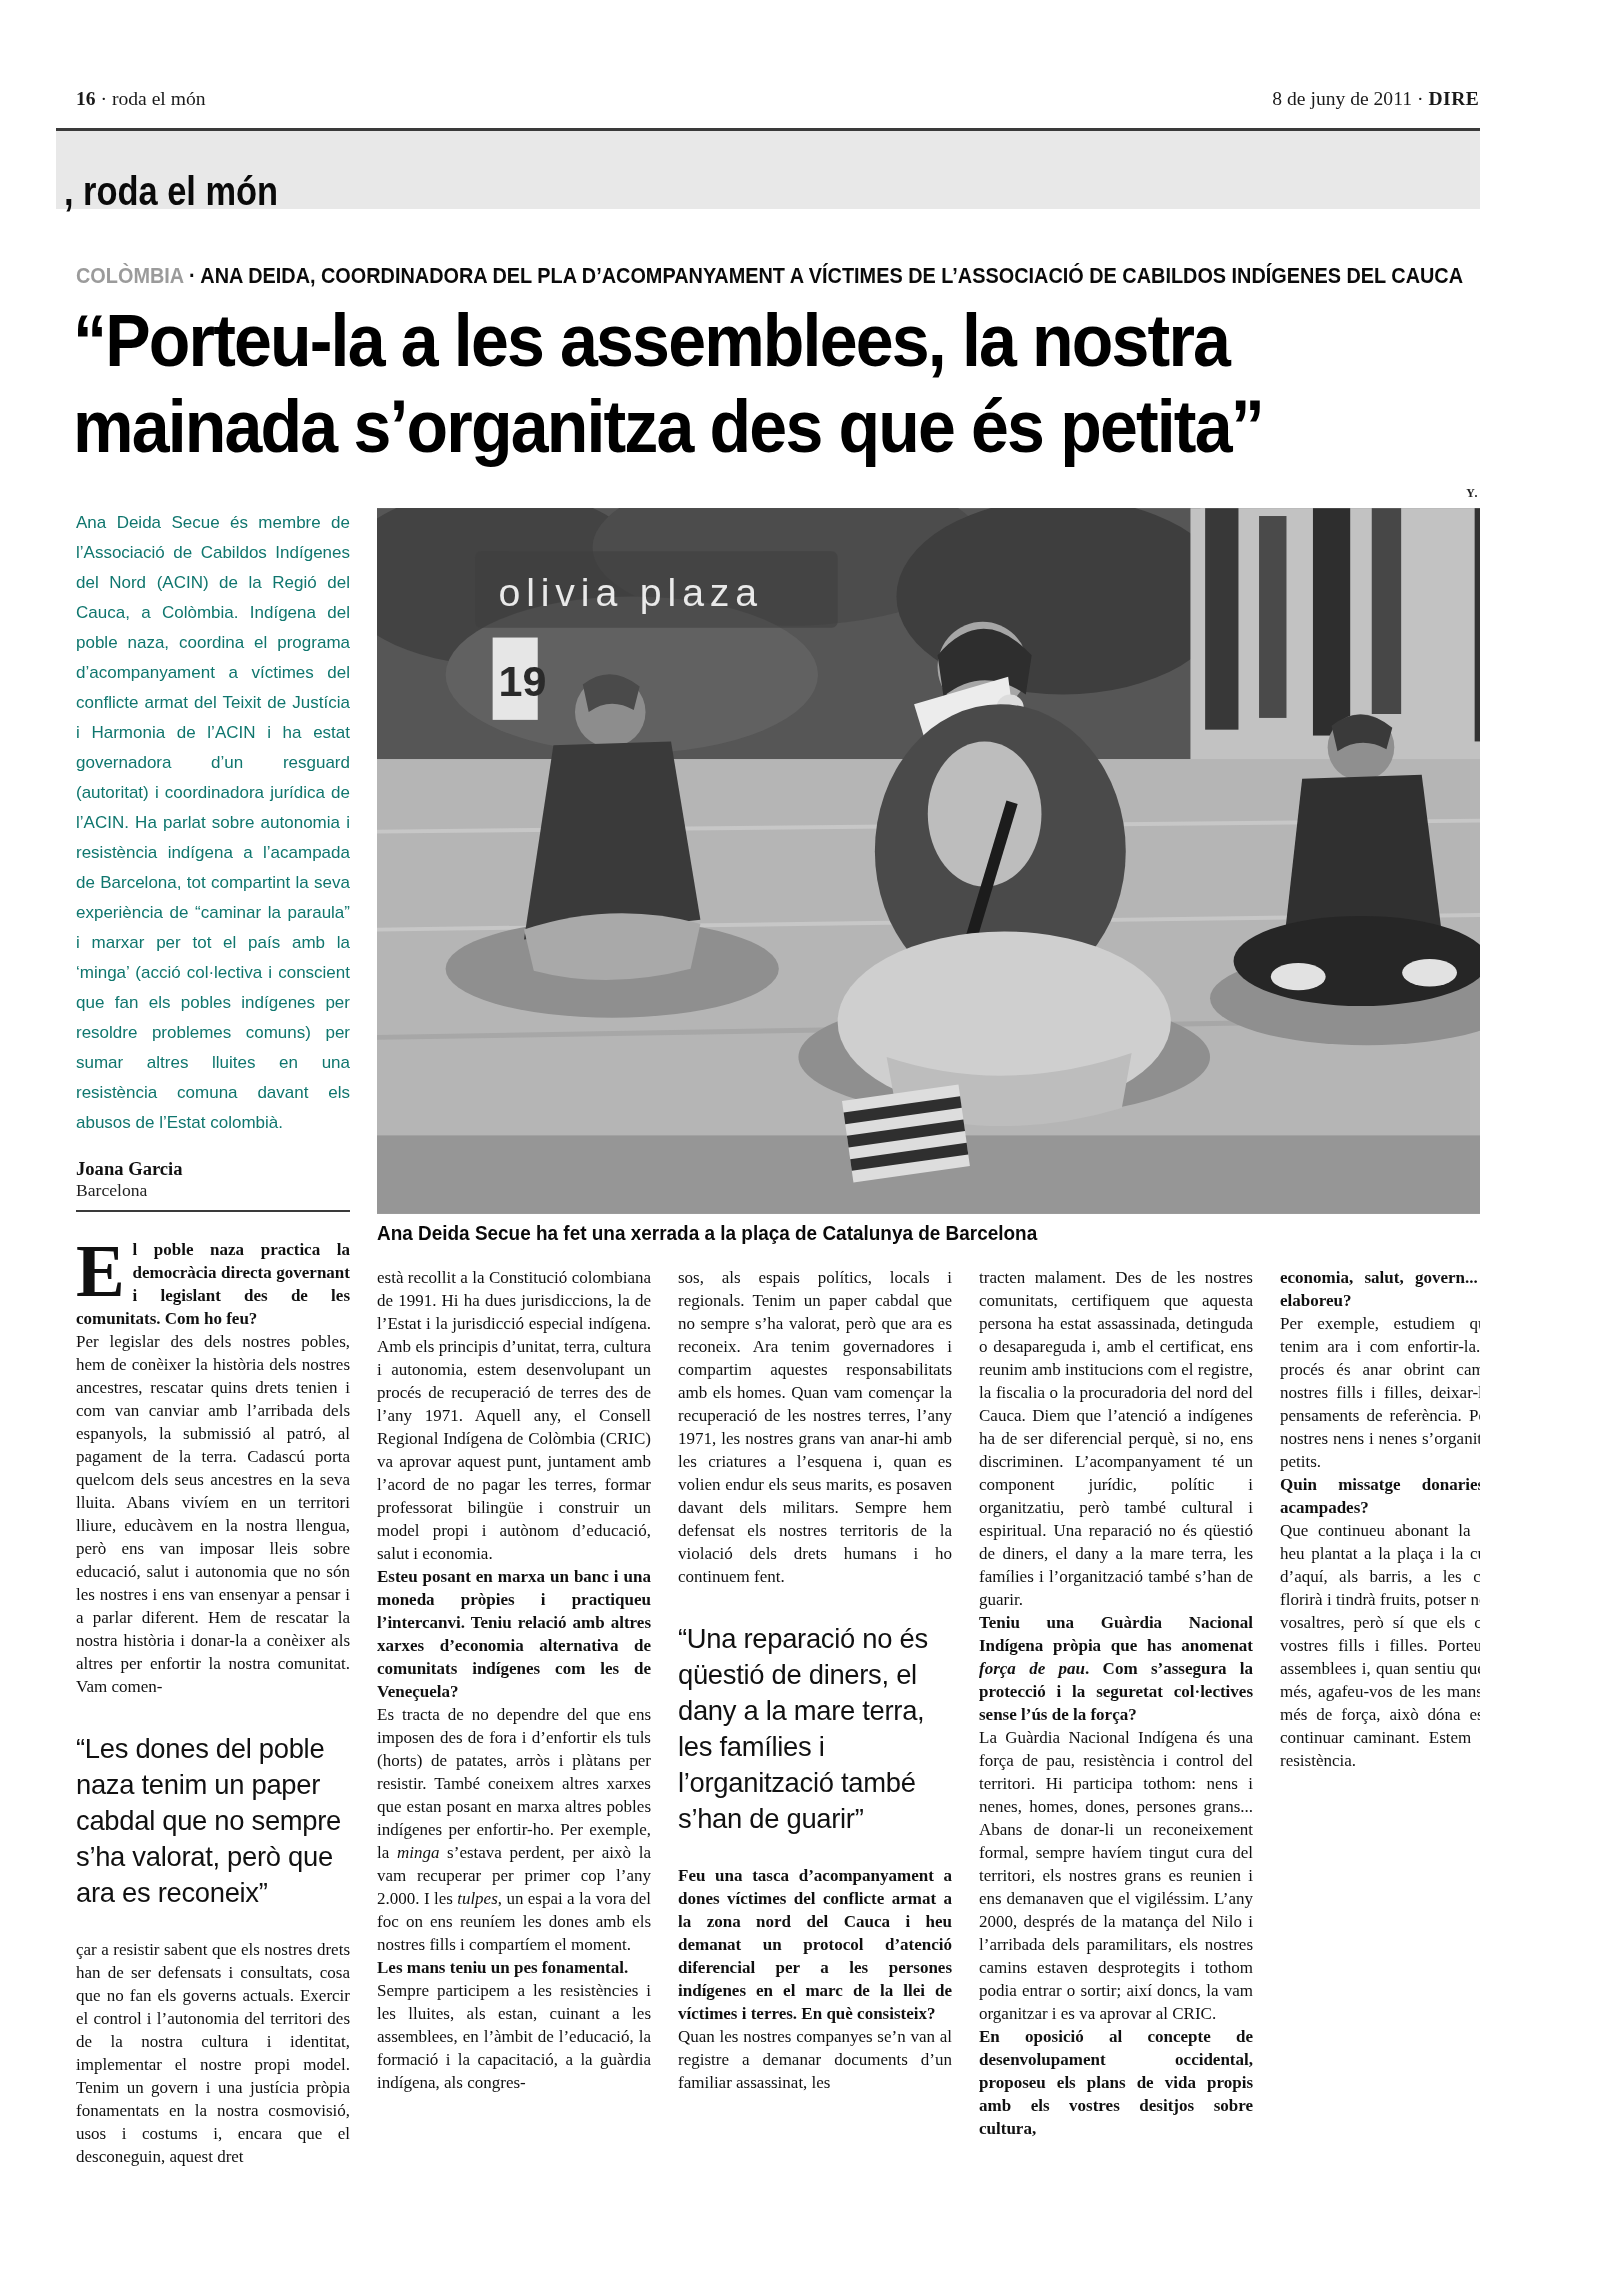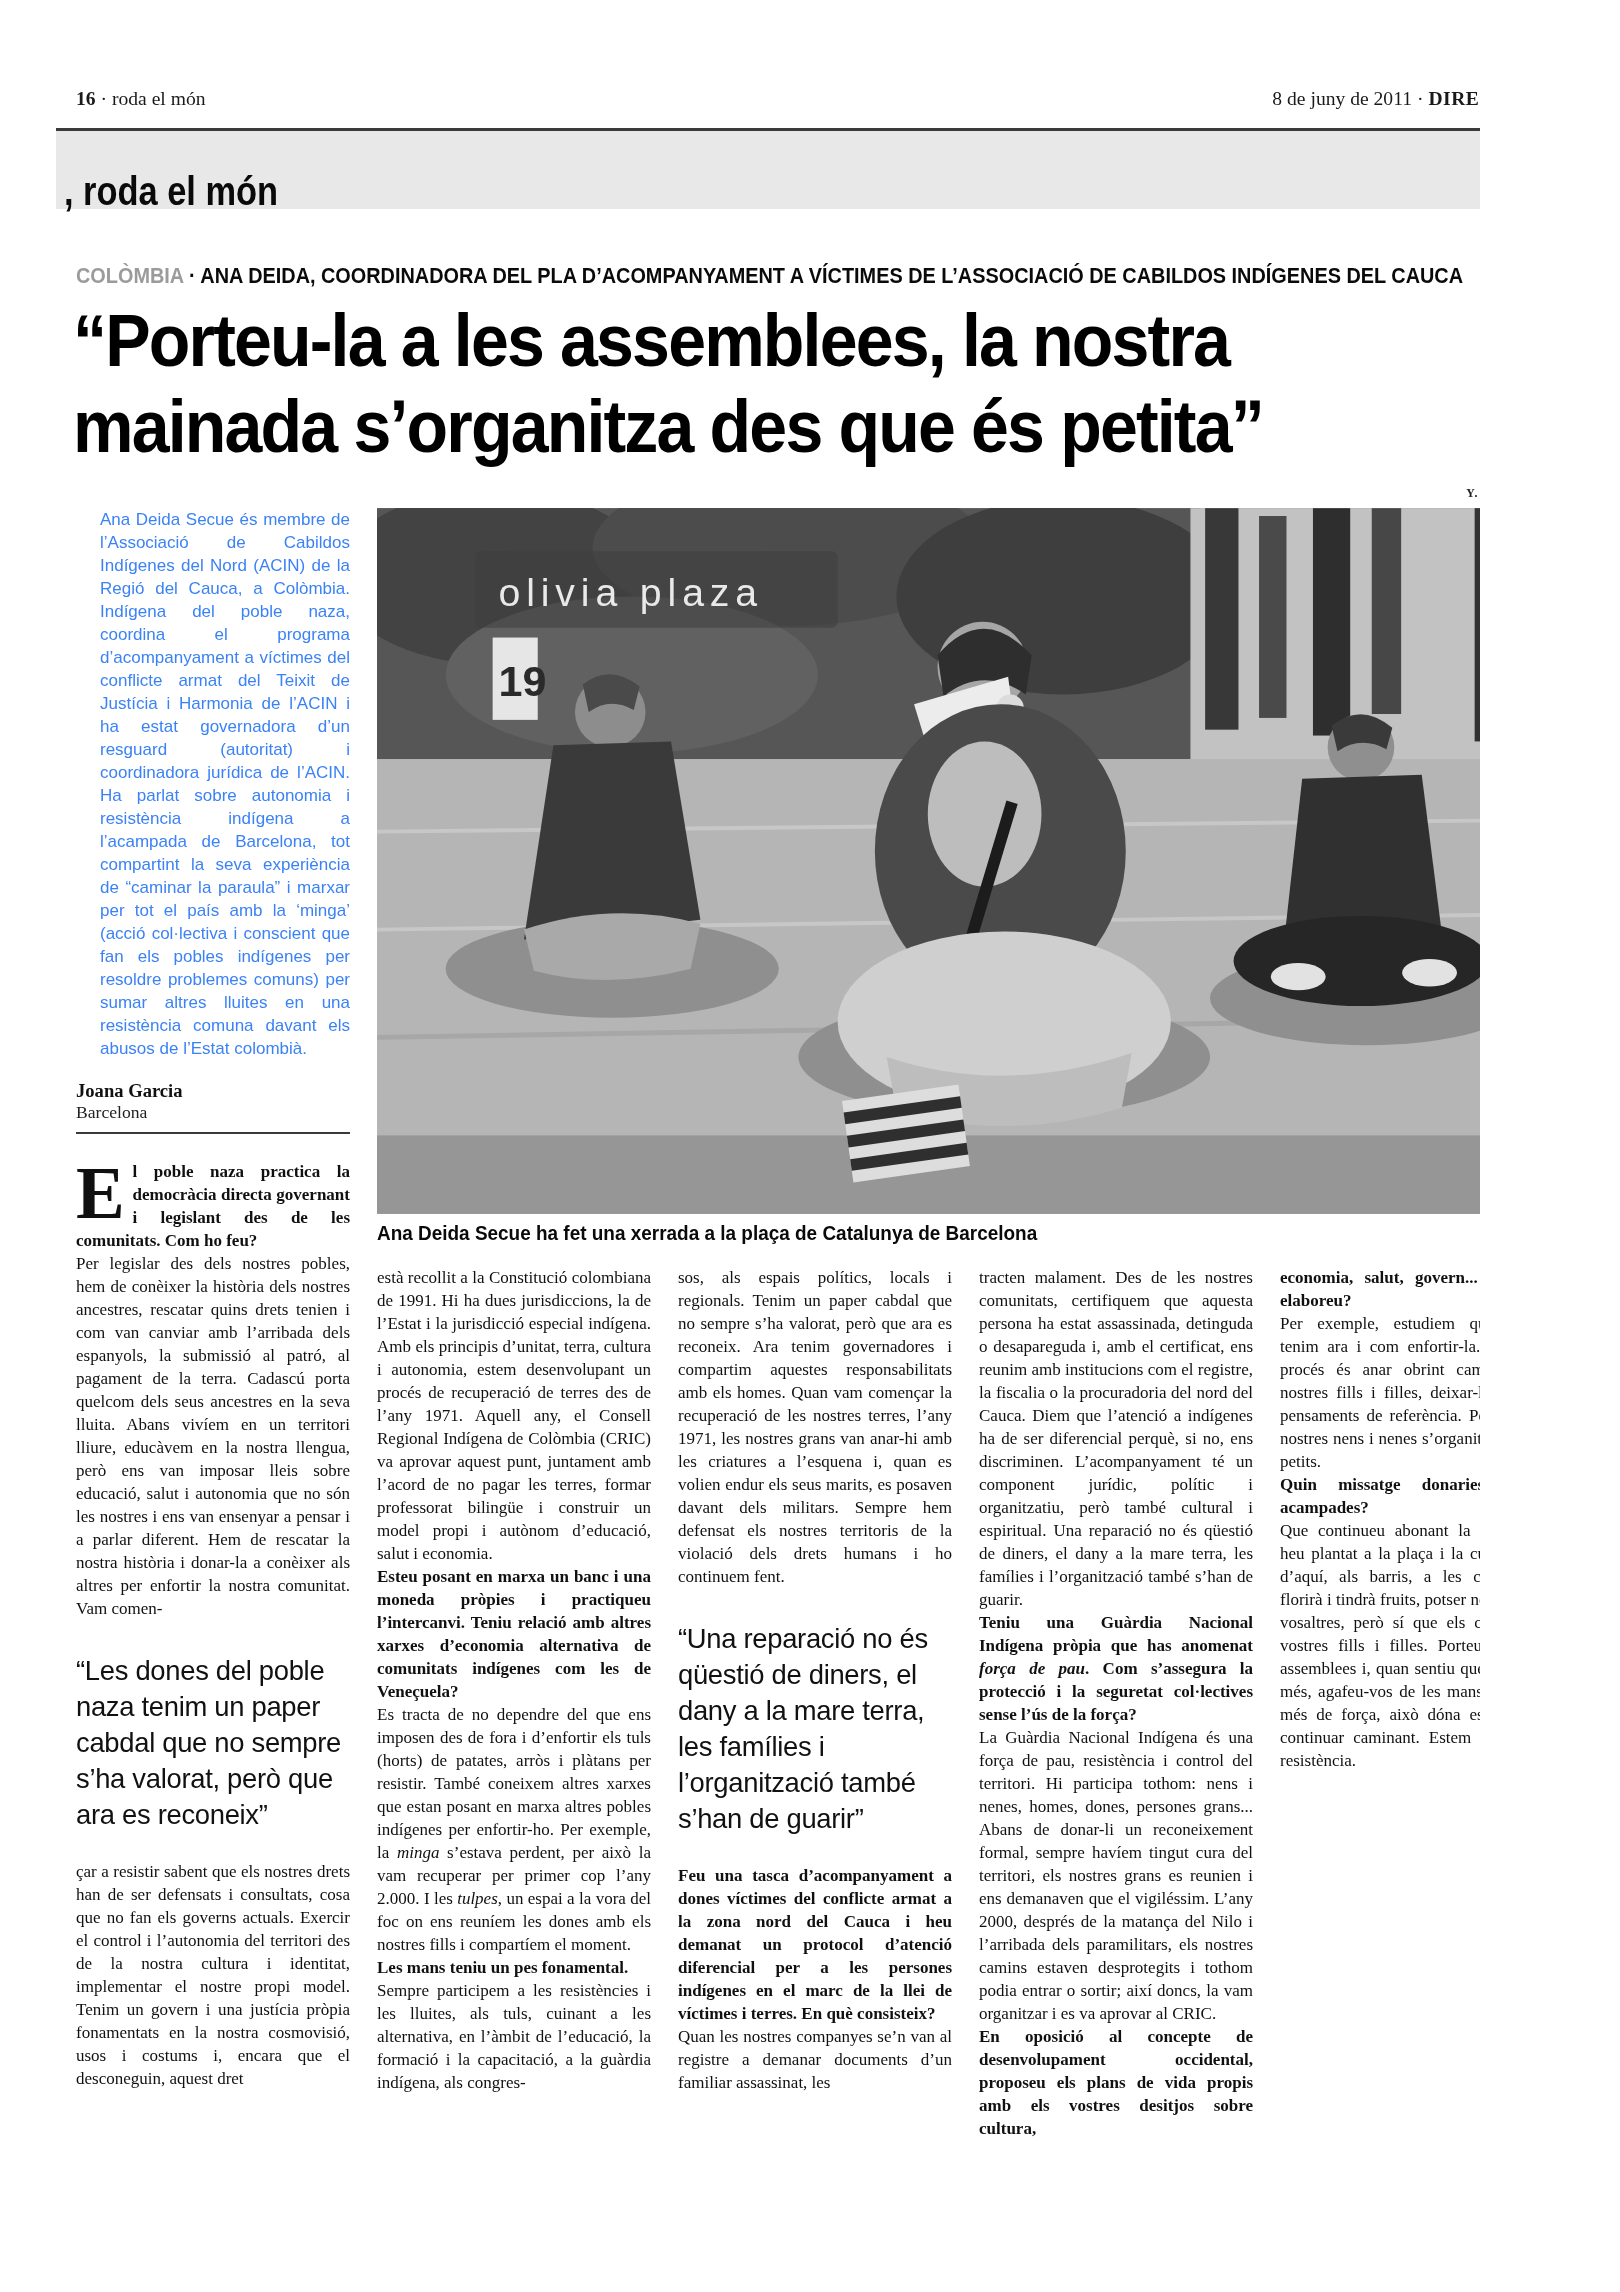--- a/index.html
+++ b/index.html
@@ -37,22 +37,22 @@
 
   
   .col{width:274px;}
   .col1{top:508px;left:76px;}
   .col2{top:1266px;left:377px;}
   .col3{top:1266px;left:678px;}
   .col4{top:1266px;left:979px;}
   .col5{top:1266px;left:1280px;}
 
   p{margin:0;}
-  .intro{font-family:"Liberation Sans",sans-serif;font-size:17px;line-height:23px;
-         text-align:justify;color:#3b82f6;margin-left:24px;}
+  .intro{font-family:"Liberation Sans",sans-serif;font-size:17px;line-height:30px;
+         text-align:justify;color:#0f766e;}
   .serif{font-size:17px;line-height:23px;text-align:justify;color:#101010;}
   .qbold{font-weight:bold;}
   .byline{margin-top:19.6px;}
   .by-author{font-weight:bold;font-size:18.6px;}
   .by-place{font-size:17.6px;color:#222;}
   .by-rule{border:none;border-top:2px solid #3a3a3a;margin:9.8px 0 25.5px 0;}
   .dropcap{float:left;font-weight:bold;font-size:73px;line-height:55px;margin:5.9px 7.8px 0 0;}
   .pullquote{font-family:"Liberation Sans",sans-serif;font-size:27.4px;line-height:36px;
              color:#111;margin:33px 0 27.4px 0;letter-spacing:-0.3px;}
 </style>
@@ -166,21 +166,21 @@
     <p class="serif">Per legislar des dels nostres pobles, hem de conèixer la història dels nostres ancestres, rescatar quins drets tenien i com van canviar amb l’arribada dels espanyols, la submissió al patró, al pagament de la terra. Cadascú porta quelcom dels seus ancestres en la seva lluita. Abans vivíem en un territori lliure, educàvem en la nostra llengua, però ens van imposar lleis sobre educació, salut i autonomia que no són les nostres i ens van ensenyar a pensar i a parlar diferent. Hem de rescatar la nostra història i donar-la a conèixer als altres per enfortir la nostra comunitat. Vam comen-</p>
     <div class="pullquote">“Les dones del poble naza tenim un paper cabdal que no sempre s’ha valorat, però que ara es reconeix”</div>
     <p class="serif">çar a resistir sabent que els nostres drets han de ser defensats i consultats, cosa que no fan els governs actuals. Exercir el control i l’autonomia del territori des de la nostra cultura i identitat, implementar el nostre propi model. Tenim un govern i una justícia pròpia fonamentats en la nostra cosmovisió,  usos i costums i, encara que el desconeguin, aquest dret</p>
   </div>
 
   <div class="abs col col2">
     <p class="serif">està recollit a la Constitució colombiana de 1991. Hi ha dues jurisdiccions, la de l’Estat i la jurisdicció especial indígena. Amb els principis d’unitat, terra, cultura i autonomia, estem desenvolupant un procés de recuperació de terres des de l’any 1971. Aquell any, el Consell Regional Indígena de Colòmbia (CRIC) va aprovar aquest punt, juntament amb l’acord de no pagar les terres, formar professorat bilingüe i construir un model propi i autònom d’educació, salut i economia.</p>
     <p class="serif qbold">Esteu posant en marxa un banc i una moneda pròpies i practiqueu l’intercanvi. Teniu relació amb altres xarxes d’economia alternativa de comunitats indígenes com les de Veneçuela?</p>
     <p class="serif"><span>Es tracta de no dependre del que ens imposen des de fora i d’enfortir els tuls (horts) de patates, arròs i plàtans per resistir. També coneixem altres xarxes que estan posant en marxa altres pobles indígenes per enfortir-ho. Per exemple, la </span><i>minga</i><span> s’estava perdent, per això la vam recuperar per primer cop l’any 2.000. I les </span><i>tulpes</i><span>, un espai a la vora del foc on ens reuníem les dones amb els nostres fills i compartíem el moment.</span></p>
     <p class="serif qbold">Les mans teniu un pes fonamental.</p>
-    <p class="serif">Sempre participem a les resistències i les lluites, als tuls, cuinant a les alternativa, en l’àmbit de l’educació, la formació i la capacitació, a la guàrdia indígena, als congres-</p>
+    <p class="serif">Sempre participem a les resistències i les lluites, als estan, cuinant a les assemblees, en l’àmbit de l’educació, la formació i la capacitació, a la guàrdia indígena, als congres-</p>
   </div>
 
   <div class="abs col col3">
     <p class="serif">sos, als espais polítics, locals i regionals. Tenim un paper cabdal que no sempre s’ha valorat, però que ara es reconeix. Ara tenim governadores i compartim aquestes responsabilitats amb els homes. Quan vam començar la recuperació de les nostres terres, l’any 1971, les nostres grans van anar-hi amb les criatures a l’esquena i, quan es volien endur els seus marits, es posaven davant dels militars. Sempre hem defensat els nostres territoris de la violació dels drets humans i ho continuem fent.</p>
     <div class="pullquote">“Una reparació no és qüestió de diners, el dany a la mare terra, les famílies i l’organització també s’han de guarir”</div>
     <p class="serif qbold">Feu una tasca d’acompanyament a dones víctimes del conflicte armat a la zona nord del Cauca i heu demanat un protocol d’atenció diferencial per a les persones indígenes en el marc de la llei de víctimes i terres. En què consisteix?</p>
     <p class="serif">Quan les nostres companyes se’n van al registre a demanar documents d’un familiar assassinat, les</p>
   </div>
 
   <div class="abs col col4">

